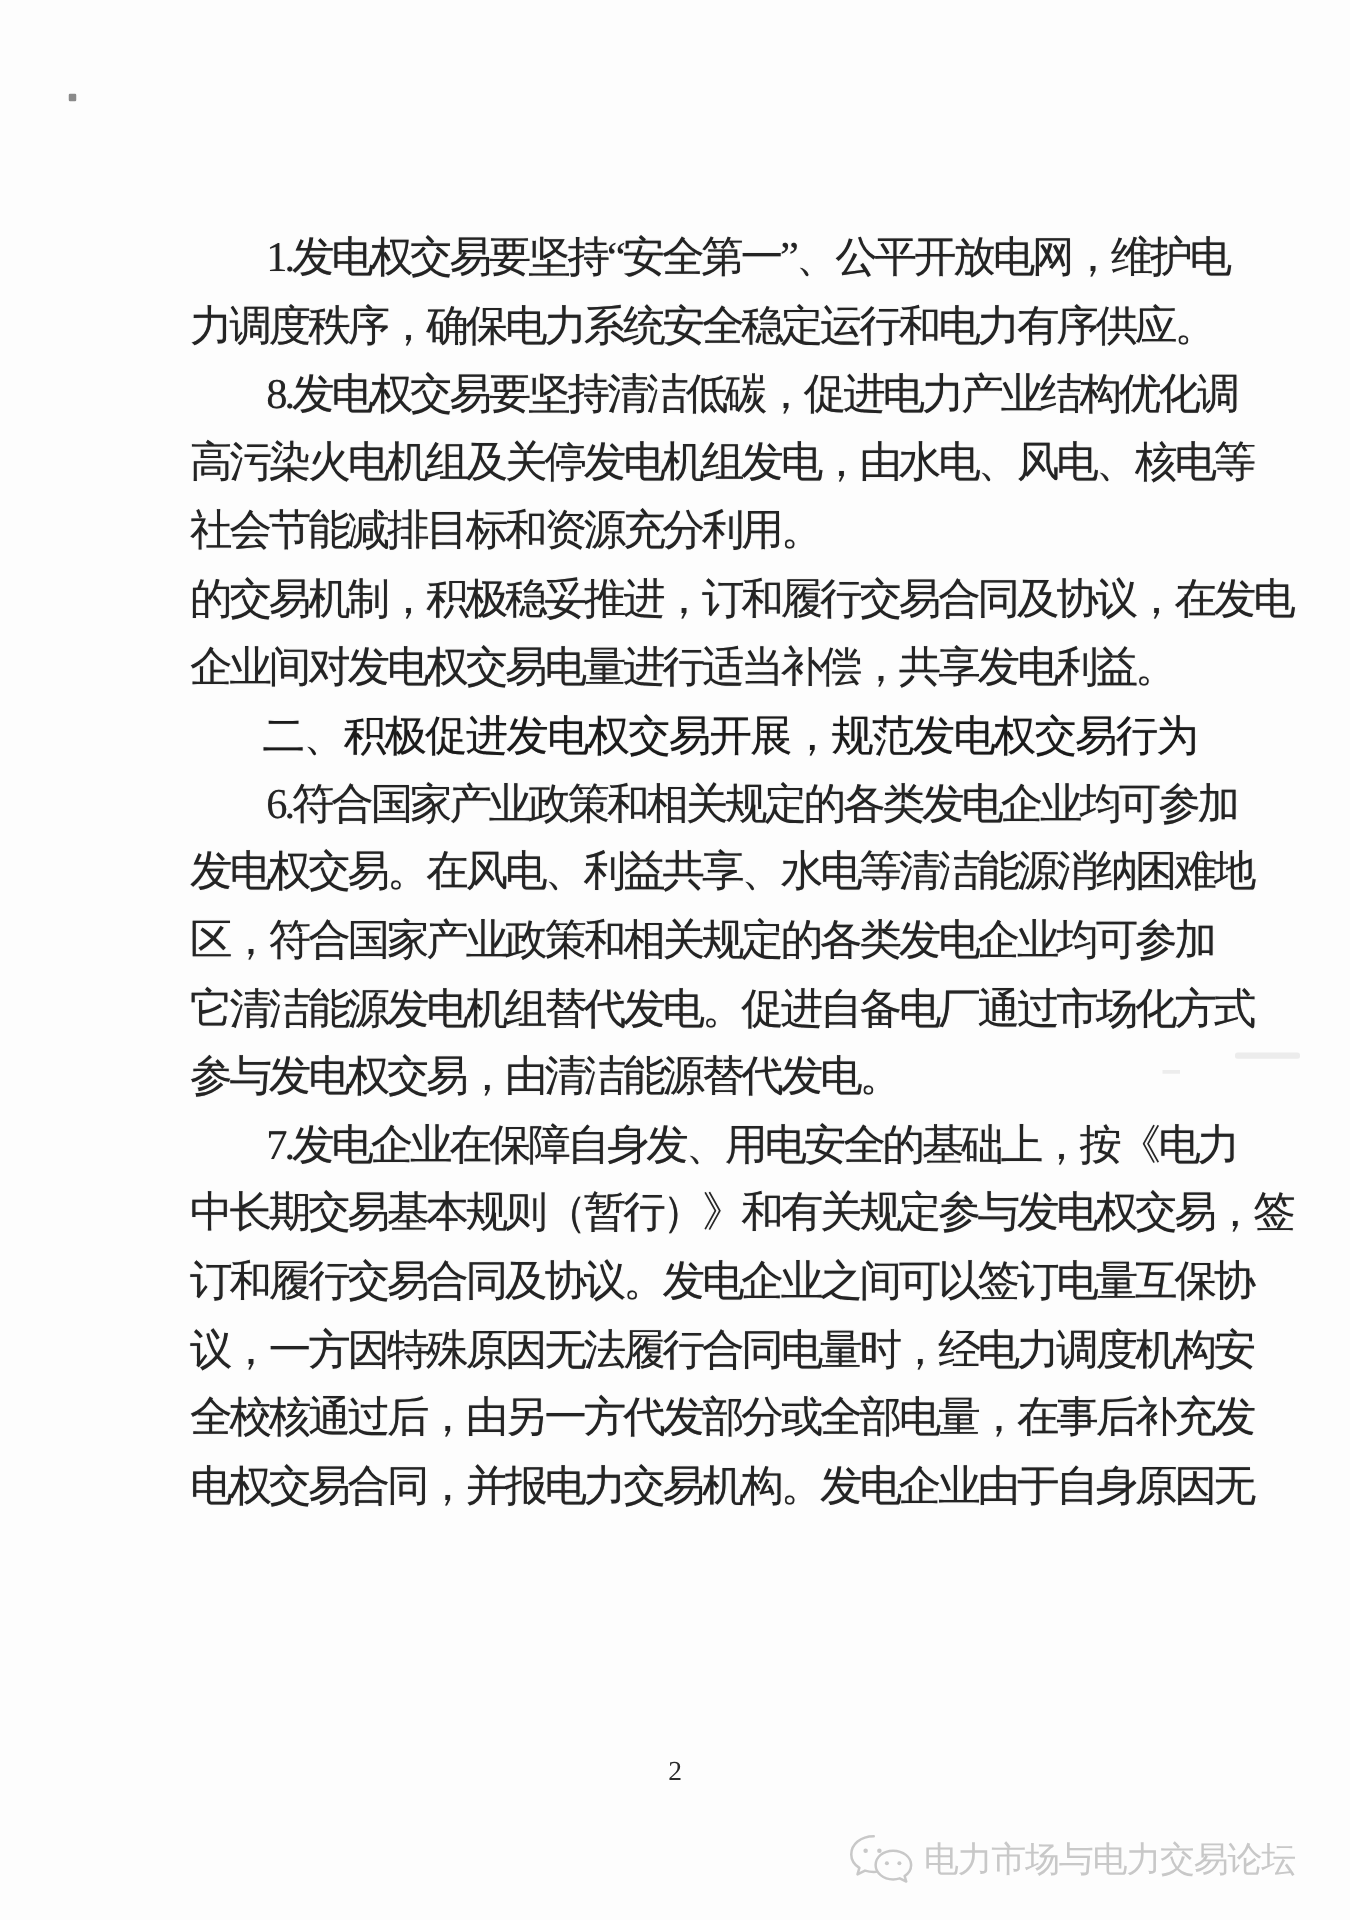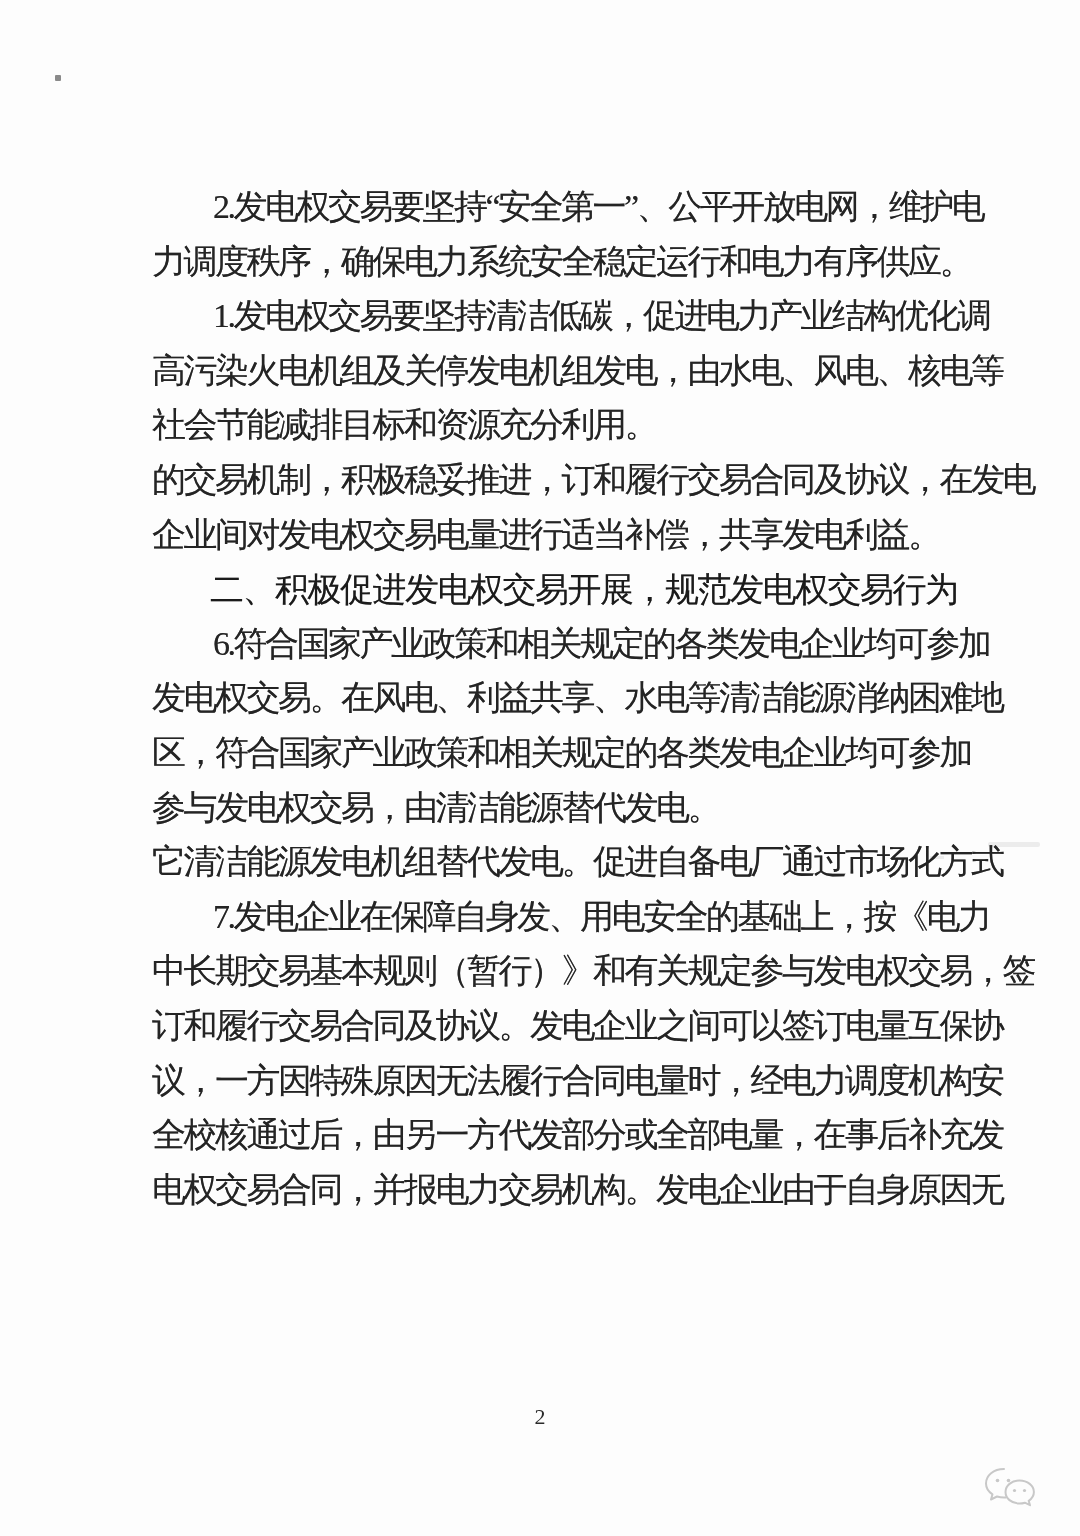--- a/index.html
+++ b/index.html
@@ -99,33 +99,33 @@
 </head>
 <body>
 
 <div class="page">
 
   <div class="speck"></div>
   <div class="smudge-1"></div>
   <div class="smudge-2"></div>
 
   <div class="doc-body">
-    <div class="line indent">2.发电权交易要坚持“安全第一”、公平开放电网，维护电</div>
+    <div class="line indent">1.发电权交易要坚持“安全第一”、公平开放电网，维护电</div>
     <div class="line flush">力调度秩序，确保电力系统安全稳定运行和电力有序供应。</div>
-    <div class="line indent">1.发电权交易要坚持清洁低碳，促进电力产业结构优化调</div>
+    <div class="line indent">8.发电权交易要坚持清洁低碳，促进电力产业结构优化调</div>
     <div class="line flush">高污染火电机组及关停发电机组发电，由水电、风电、核电等</div>
     <div class="line flush">社会节能减排目标和资源充分利用。</div>
     <div class="line flush">的交易机制，积极稳妥推进，订和履行交易合同及协议，在发电</div>
     <div class="line flush">企业间对发电权交易电量进行适当补偿，共享发电利益。</div>
     <div class="line heading">二、积极促进发电权交易开展，规范发电权交易行为</div>
     <div class="line indent">6.符合国家产业政策和相关规定的各类发电企业均可参加</div>
     <div class="line flush">发电权交易。在风电、利益共享、水电等清洁能源消纳困难地</div>
     <div class="line flush">区，符合国家产业政策和相关规定的各类发电企业均可参加</div>
+    <div class="line flush">它清洁能源发电机组替代发电。促进自备电厂通过市场化方式</div>
     <div class="line flush">参与发电权交易，由清洁能源替代发电。</div>
-    <div class="line flush">它清洁能源发电机组替代发电。促进自备电厂通过市场化方式</div>
     <div class="line indent">7.发电企业在保障自身发、用电安全的基础上，按《电力</div>
     <div class="line flush">中长期交易基本规则（暂行）》和有关规定参与发电权交易，签</div>
     <div class="line flush">订和履行交易合同及协议。发电企业之间可以签订电量互保协</div>
     <div class="line flush">议，一方因特殊原因无法履行合同电量时，经电力调度机构安</div>
     <div class="line flush">全校核通过后，由另一方代发部分或全部电量，在事后补充发</div>
     <div class="line flush">电权交易合同，并报电力交易机构。发电企业由于自身原因无</div>
   </div>
 
   <div class="page-number">2</div>
 
@@ -135,15 +135,16 @@
 
         <path d="M20 3 C9.5 3 2 9.5 2 17.5 C2 22 4.6 25.8 8.5 28.3 L7 33.5 L13 30.5 C15.2 31.2 17.5 31.6 20 31.6 C20.6 31.6 21.2 31.6 21.8 31.5" stroke="#c8c8c8" stroke-width="2" stroke-linecap="round" stroke-linejoin="round"></path>
         <circle cx="13.5" cy="14.5" r="1.8" fill="#c8c8c8"></circle>
         <circle cx="24.5" cy="14.5" r="1.8" fill="#c8c8c8"></circle>
 
         <path d="M35.5 14.5 C27.5 14.5 21.5 19.7 21.5 26 C21.5 32.3 27.5 37.5 35.5 37.5 C37.4 37.5 39.2 37.2 40.8 36.7 L46 39.2 L44.7 34.8 C47.9 32.7 49.9 29.6 49.9 26 C49.9 19.7 43.5 14.5 35.5 14.5 Z" stroke="#c8c8c8" stroke-width="2" stroke-linejoin="round"></path>
         <circle cx="30.5" cy="24.5" r="1.6" fill="#c8c8c8"></circle>
         <circle cx="40.5" cy="24.5" r="1.6" fill="#c8c8c8"></circle>
       </svg>
     </span>
+    <span class="wm-text">电力市场与电力交易论坛</span>
   </div>
 
 </div>
 
 </body></html>

